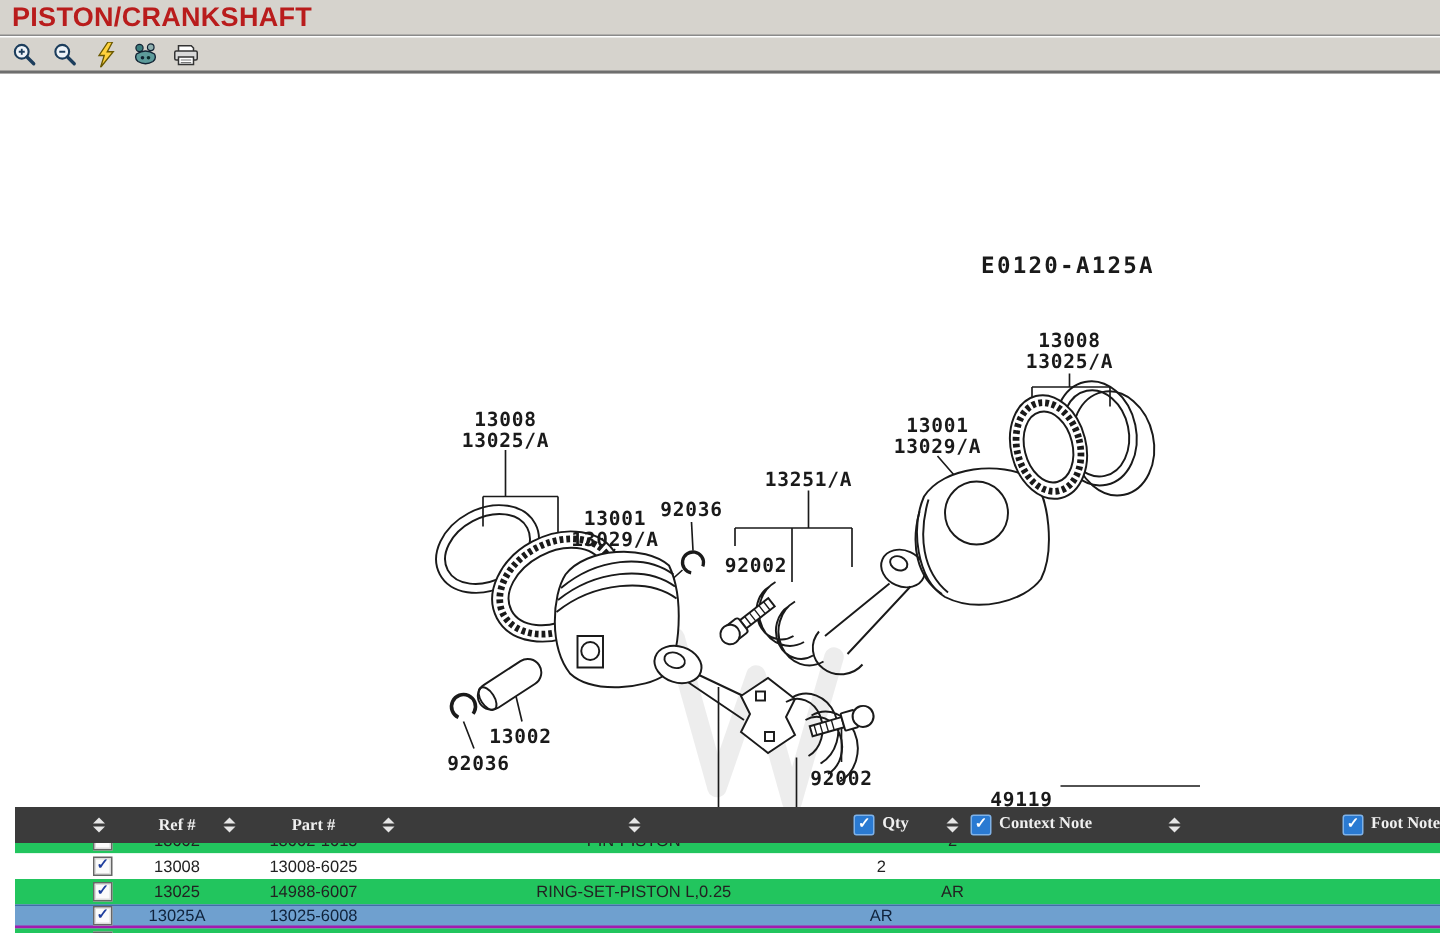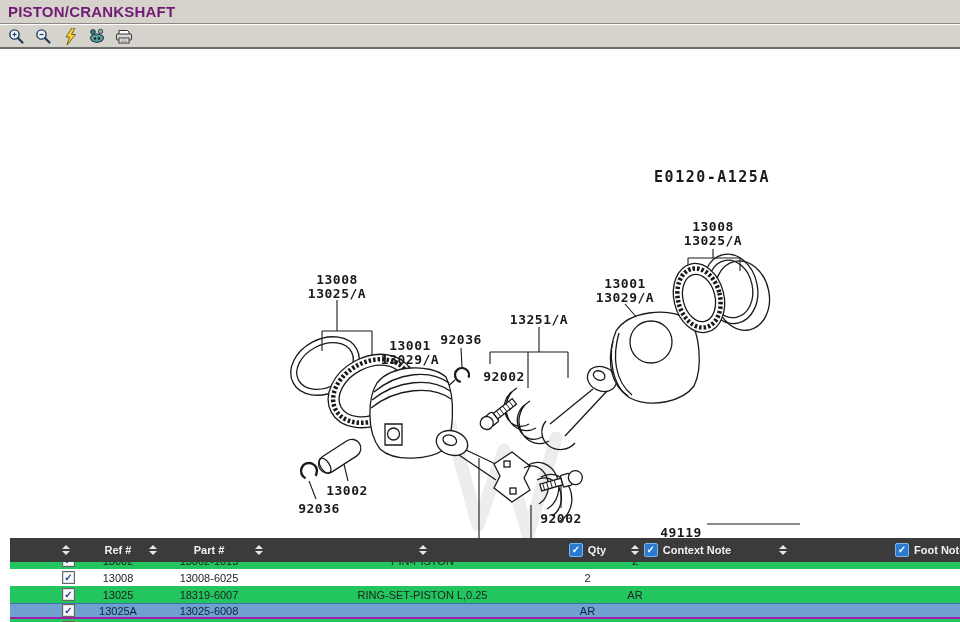--- a/index.html
+++ b/index.html
@@ -7,42 +7,42 @@
     width:960px;height:622px;overflow:hidden;position:relative;
     background:#ffffff;font-family:"Liberation Sans",sans-serif;
     -webkit-font-smoothing:antialiased;
   }
   
   .titlebar{
     position:absolute;top:0;left:0;width:960px;height:24px;z-index:3;
     background:#d6d3cd;border-bottom:1px solid #8a8a8a;
     display:flex;align-items:center;padding-left:8px;box-sizing:border-box;
   }
-  .titlebar .t{font-size:15px;font-weight:bold;color:#701a75;letter-spacing:.2px;}
+  .titlebar .t{font-size:18px;font-weight:bold;color:#b91c1c;letter-spacing:.2px;}
   .toolbar{
     position:absolute;top:25px;left:0;width:960px;height:24px;z-index:3;
     background:#d6d3cd;border-bottom:2px solid #6e6e6e;
     display:flex;align-items:center;gap:7px;padding-left:6px;box-sizing:border-box;
   }
   .tbtn{display:inline-flex;align-items:center;justify-content:center;width:20px;height:20px;cursor:pointer;}
   
   .diagram{position:absolute;top:0;left:0;width:960px;height:622px;z-index:1;}
   .dlabel{font-family:"DejaVu Sans Mono",monospace;font-weight:bold;font-size:13px;fill:#1a1a1a;letter-spacing:.5px;}
   .dcode{font-family:"DejaVu Sans Mono",monospace;font-weight:bold;font-size:15px;fill:#1a1a1a;letter-spacing:1.5px;}
   
   .table{position:absolute;left:10px;top:538px;width:950px;z-index:2;font-size:11px;}
   .grid{
     display:grid;
     grid-template-columns:86px 44px 25px 88px 12px 315px 15px 80px 25px 165px 20px 75px;
     align-items:center;
   }
   .thead{
     background:#3b3b3b;color:#f0f0f0;height:24px;font-weight:bold;
   }
-  .thead>div{display:flex;align-items:center;justify-content:center;gap:5px;white-space:nowrap;}
+  .thead>div{display:flex;align-items:flex-start;justify-content:center;gap:5px;white-space:nowrap;font-family:Liberation Serif, serif;}
   .thead .c1{justify-content:flex-start;padding-left:52px;box-sizing:border-box;}
   .thead .c12{justify-content:flex-start;padding-left:30px;box-sizing:border-box;overflow:visible;}
   .sort{display:inline-flex;flex-direction:column;align-items:center;gap:2px;cursor:pointer;}
   .sort i{display:block;width:0;height:0;border-left:4px solid transparent;border-right:4px solid transparent;}
   .sort .up{border-bottom:4px solid #e6e6e6;}
   .sort .dn{border-top:4px solid #e6e6e6;}
   .cb{
     width:12px;height:12px;background:#2a7ad2;border:1px solid #7fb2e8;border-radius:2px;
     display:inline-flex;align-items:center;justify-content:center;flex:0 0 auto;cursor:pointer;
   }
@@ -325,21 +325,21 @@
     <div></div>
       <div></div>
   </div>
 
   <div class="grid trow r-gray">
     <div class="c1">
         <span class="rowicon"></span>
       </div>
     <div>13025</div>
     <div></div>
-    <div>18319-6007</div>
+    <div>14988-6007</div>
     <div></div>
     <div>RING-SET-PISTON L,0.25</div>
     <div></div>
     <div>AR</div>
     <div></div>
       <div></div>
     <div></div>
       <div></div>
   </div>
 

